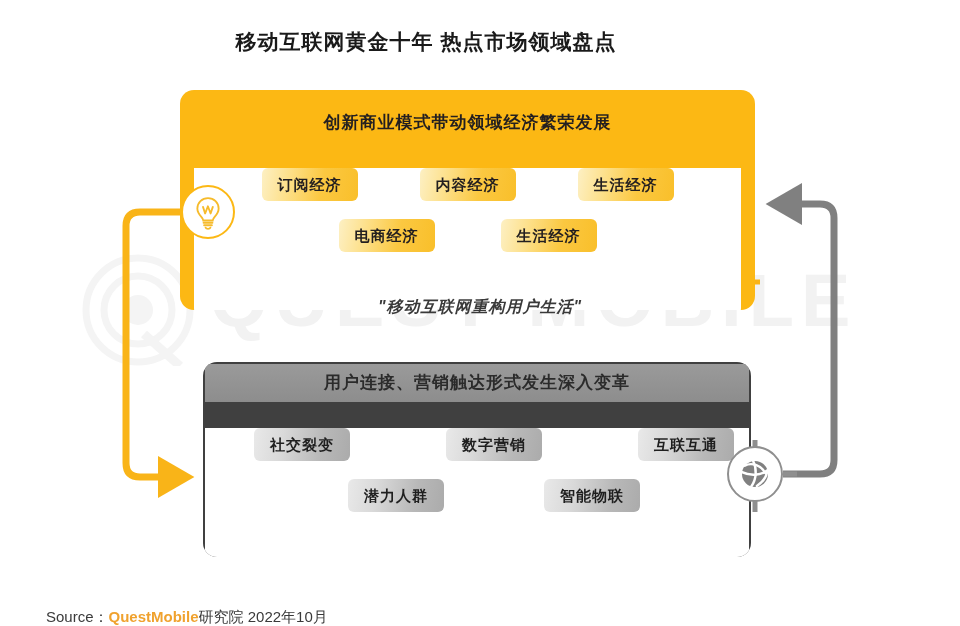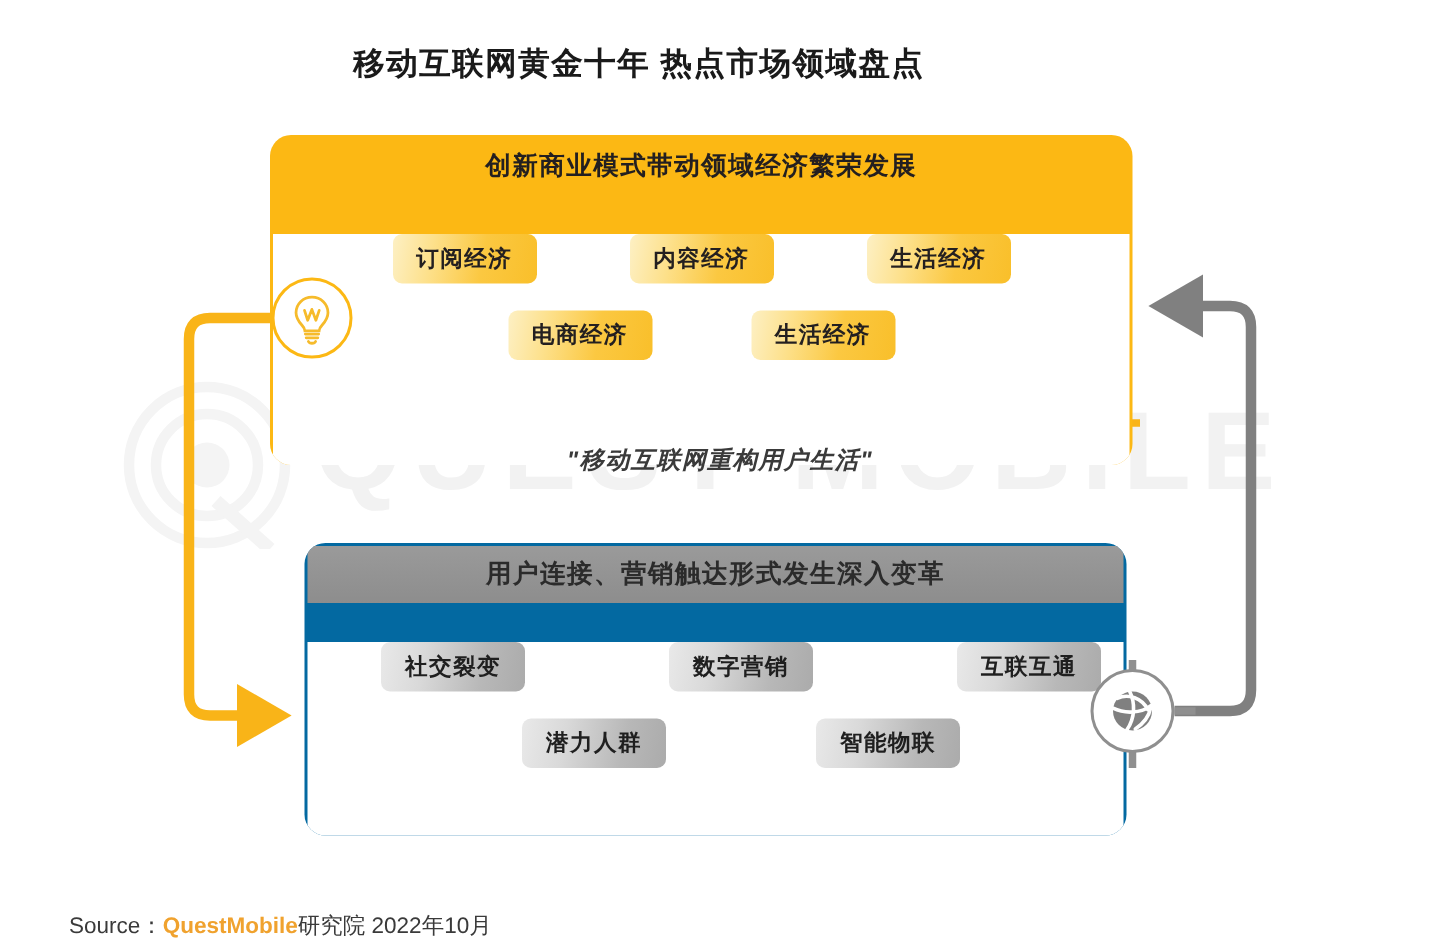--- a/index.html
+++ b/index.html
@@ -78,28 +78,28 @@
     z-index: 3;
     box-sizing: border-box;
     overflow: hidden;
   }
   .card-yellow {
     left: 180px;
     top: 90px;
     width: 575px;
     height: 220px;
     background: #fcb814;
-    padding: 2px;
+    padding: 14px;
   }
   .card-gray {
     left: 203px;
     top: 362px;
     width: 548px;
     height: 195px;
-    background: #0369a1;
+    background: #404040;
     padding: 2px;
   }
   .card-head {
     height: 38px;
     line-height: 38px;
     text-align: center;
     font-size: 17px;
     font-weight: bold;
     color: #231f20;
     letter-spacing: 1px;

